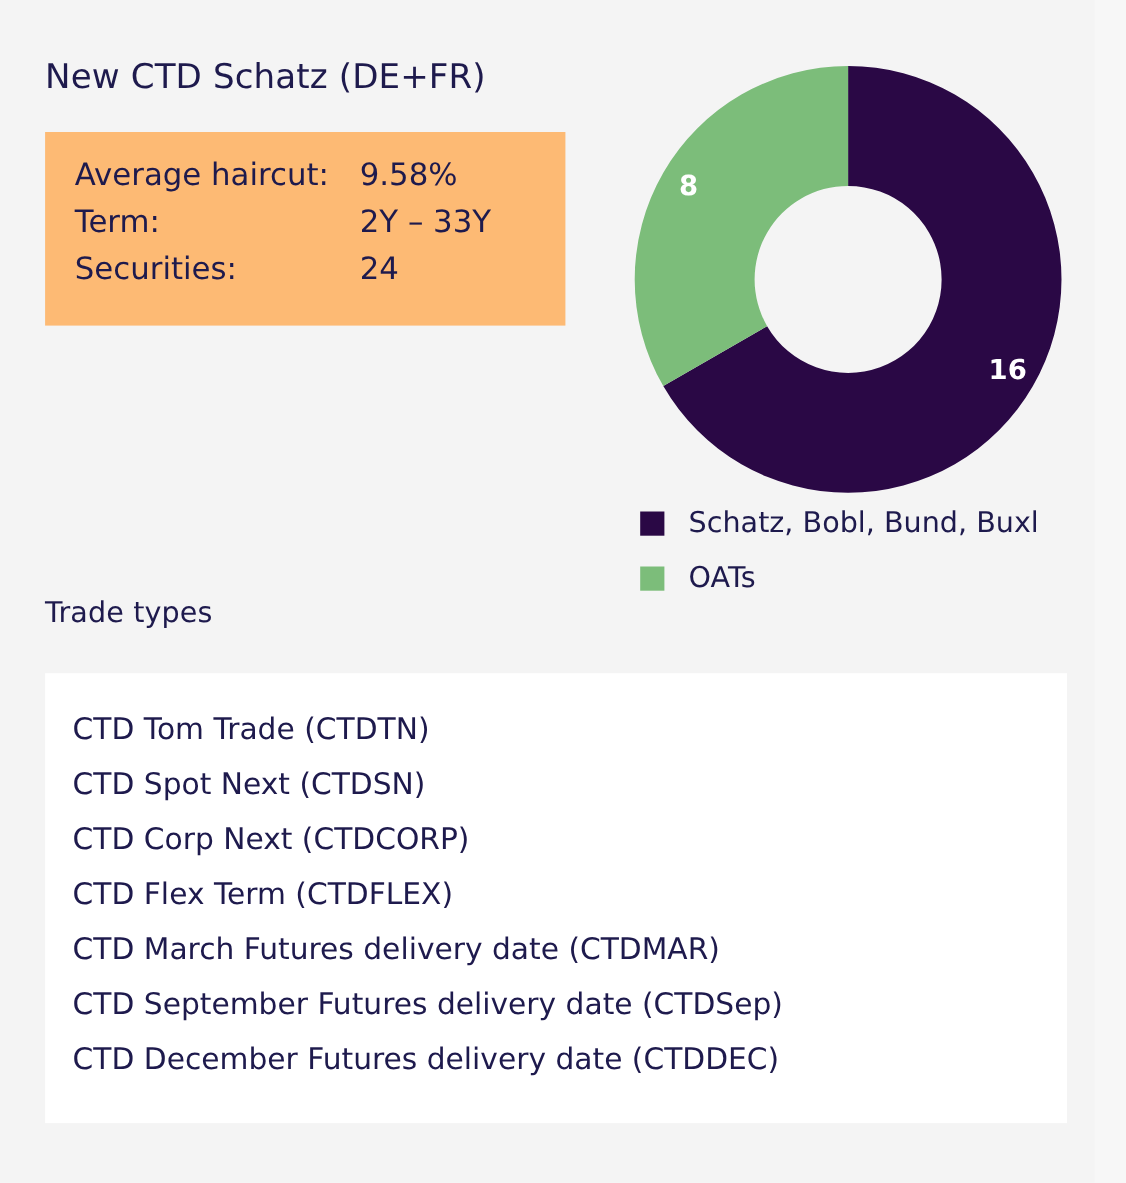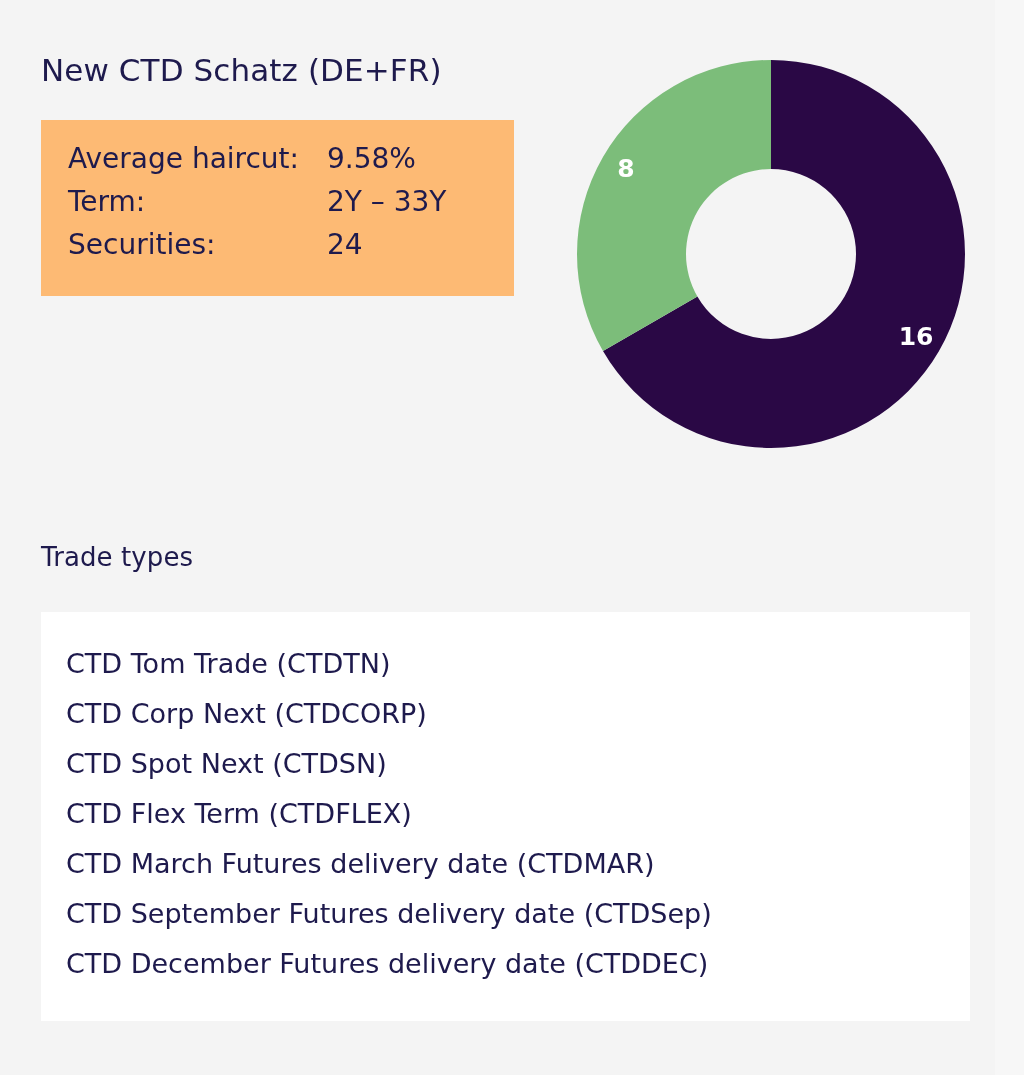--- a/index.html
+++ b/index.html
@@ -170,27 +170,37 @@
 
       <path id="slice-dark" d="M 206.00 12.00 A 194 194 0 1 1 37.99 303.00 L 132.39 248.50 A 85 85 0 1 0 206.00 121.00 Z" fill="#2a0845"></path>
 
       <path id="slice-green" d="M 37.99 303.00 A 194 194 0 0 1 206.00 12.00 L 206.00 121.00 A 85 85 0 0 0 132.39 248.50 Z" fill="#7cbd7a"></path>
 
       <text id="label-green" class="slice-label" x="60.9" y="122.2" text-anchor="middle" dominant-baseline="middle">8</text>
       <text id="label-dark" class="slice-label" x="351.1" y="289.8" text-anchor="middle" dominant-baseline="middle">16</text>
     </svg>
   </div>
 
+  <div class="legend">
+    <div class="legend-row">
+      <span class="legend-swatch"></span>
+      <span class="legend-label">Schatz, Bobl, Bund, Buxl</span>
+    </div>
+    <div class="legend-row">
+      <span class="legend-swatch green"></span>
+      <span class="legend-label">OATs</span>
+    </div>
+  </div>
 
   <div class="trade-title">Trade types</div>
 
   <div class="trade-card">
     <div class="trade-list">
       <div class="trade-item">CTD Tom Trade (CTDTN)</div>
+      <div class="trade-item">CTD Spot Next (CTDSN)</div>
       <div class="trade-item">CTD Corp Next (CTDCORP)</div>
-      <div class="trade-item">CTD Spot Next (CTDSN)</div>
       <div class="trade-item">CTD Flex Term (CTDFLEX)</div>
       <div class="trade-item">CTD March Futures delivery date (CTDMAR)</div>
       <div class="trade-item">CTD September Futures delivery date (CTDSep)</div>
       <div class="trade-item">CTD December Futures delivery date (CTDDEC)</div>
     </div>
   </div>
 </div>
 
 </body></html>

